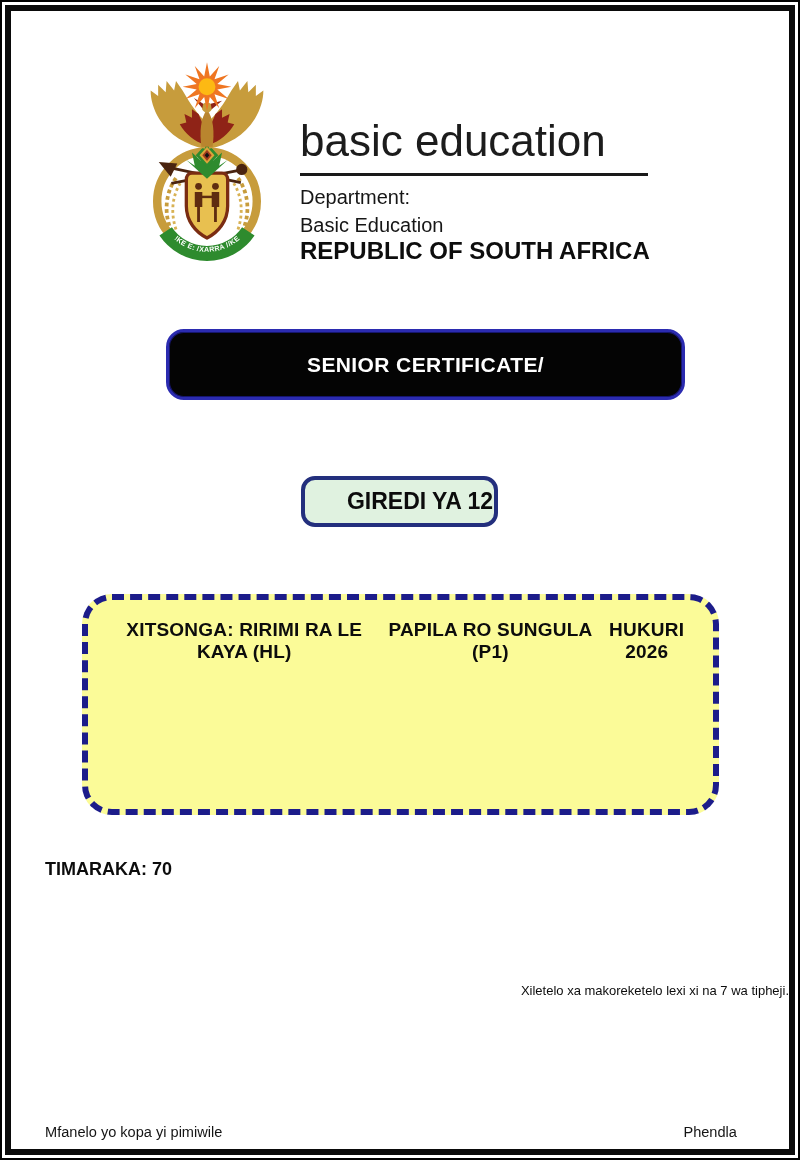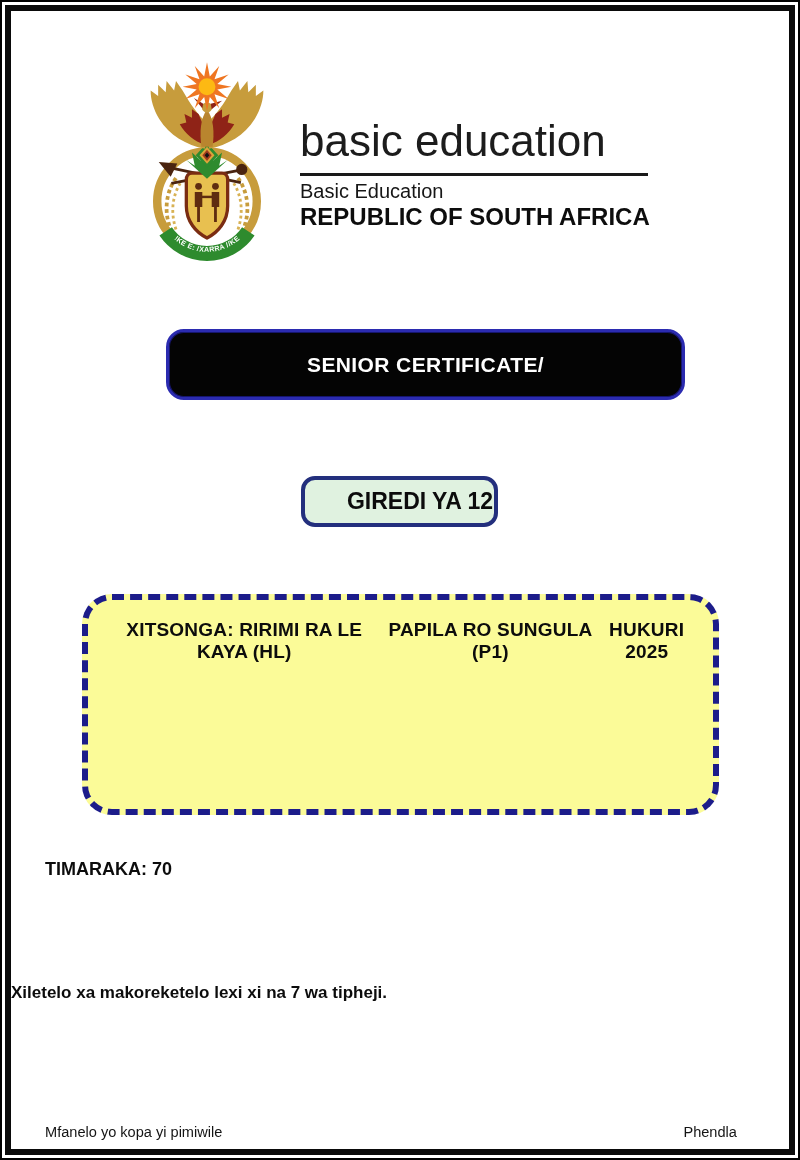--- a/index.html
+++ b/index.html
@@ -61,21 +61,21 @@
     padding:19px 14px 33px 14px; text-align:center;
   }
   .exam-line { font-size:19px; font-weight:700; color:#0c0c0c; letter-spacing:0.2px; }
 
   .marks {
     position:absolute; left:34px; top:832px;
     font-size:18px; font-weight:700; color:#0c0c0c;margin-top:16px;
   }
   .notice {
     position:absolute; left:0; top:972px; width:100%;
-    text-align:left; font-size:17px; font-weight:700; color:#0c0c0c;
+    text-align:right; font-size:13px; font-weight:400; color:#0c0c0c;
   }
 
   .footer-left {
     position:absolute; left:34px; top:1112px;
     font-size:15.5px; font-weight:400; color:#141414;
     transform:scaleX(0.94); transform-origin:left center;
   }
   .footer-right {
     position:absolute; right:52px; top:1112px;
     font-size:15.5px; font-weight:400; color:#141414;
@@ -140,34 +140,35 @@
         <polygon points="62,46 52,40 61,51" fill="#8f2317"></polygon>
 
         <polygon points="66,2 69,17 79,6 74,20 89,15 77,25 92,28 77,31 89,41 74,36 79,51 69,39 66,54 63,39 53,51 58,36 43,41 55,31 40,28 55,25 43,15 58,20 53,6 63,17" fill="#ef7622"></polygon>
         <circle cx="66" cy="28" r="9" fill="#fdb913"></circle>
       </svg>
     </div>
 
     <div class="dept-block">
       <div class="wordmark">basic education</div>
       <div class="wordmark-rule"></div>
+      <div class="dept-line first">Department:</div>
       <div class="dept-line">Basic Education</div>
       <div class="country">REPUBLIC OF SOUTH AFRICA</div>
     </div>
 
     <div class="cert-banner">
       <div class="cert-line">SENIOR CERTIFICATE/</div>
     </div>
 
     <div class="grade-badge">GIREDI YA 12</div>
 
     <div class="exam-box">
       <div class="exam-line">XITSONGA: RIRIMI RA LE KAYA (HL)</div>
       <div class="exam-line">PAPILA RO SUNGULA (P1)</div>
-      <div class="exam-line">HUKURI 2025</div>
+      <div class="exam-line">HUKURI 2026</div>
     </div>
 
     <div class="marks">TIMARAKA: 70</div>
 
     <div class="notice">Xiletelo xa makoreketelo lexi xi na 7 wa tipheji.</div>
 
     <div class="footer-left">Mfanelo yo kopa yi pimiwile</div>
     <div class="footer-right">Phendla</div>
 
   </div>

